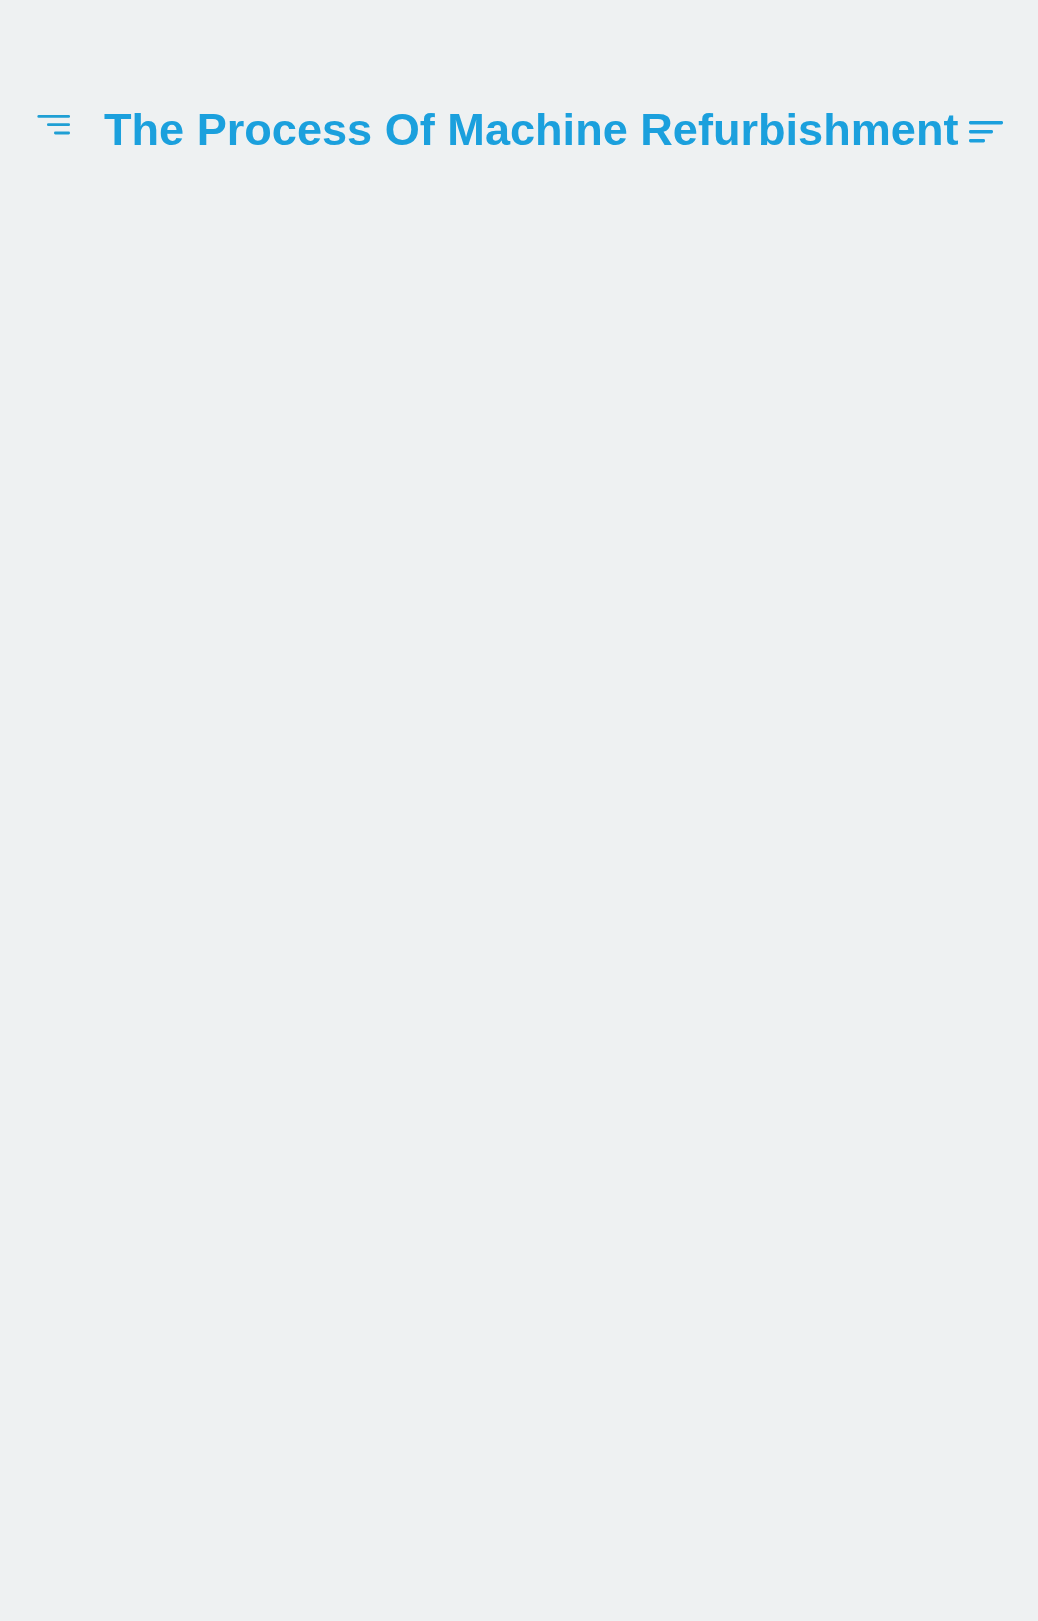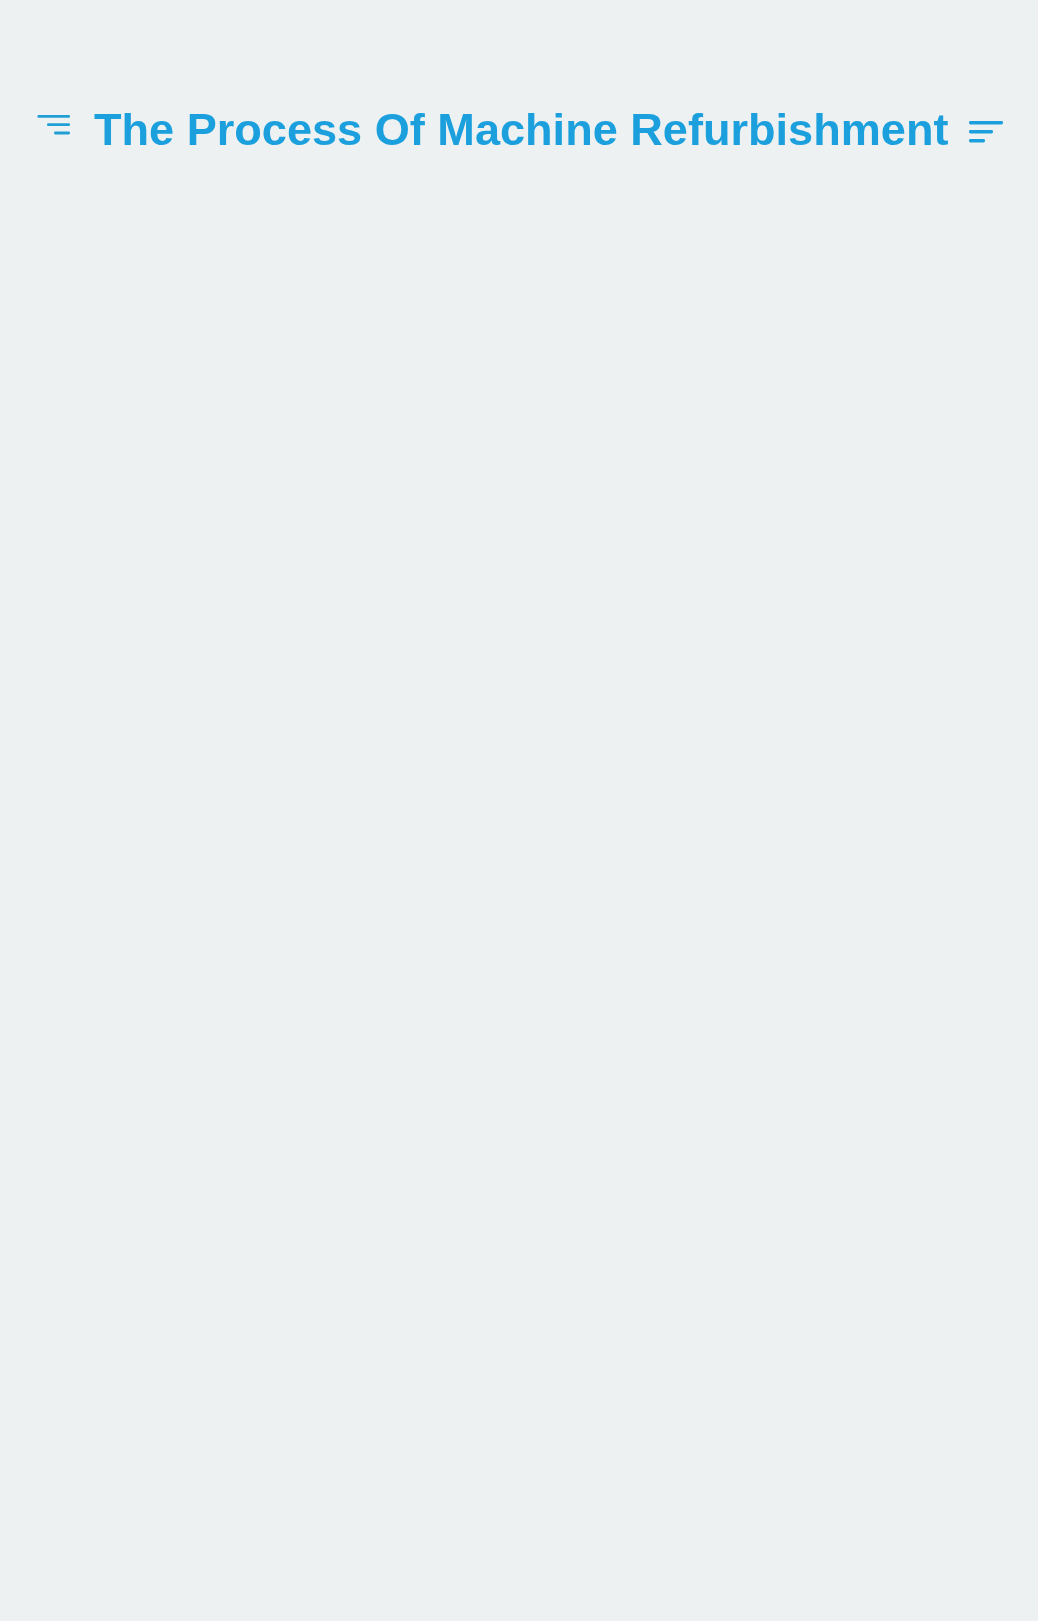--- a/index.html
+++ b/index.html
@@ -1,19 +1,19 @@
 <!DOCTYPE html>
 <html><head>
 <meta charset="utf-8">
 <style>
   html,body{margin:0;padding:0;}
   body{width:1038px;height:1621px;background:#eef1f2;font-family:"Liberation Sans",sans-serif;overflow:hidden;position:relative;}
   #stage{position:absolute;inset:0;width:1038px;height:1621px;}
   .hdr{position:absolute;left:0;top:0;width:1038px;height:220px;}
-  .title{position:absolute;left:94px;top:104px;font-size:45.1px;font-weight:bold;color:#1ba0dd;letter-spacing:0px;white-space:nowrap;}
+  .title{position:absolute;left:104px;top:104px;font-size:45.1px;font-weight:bold;color:#1ba0dd;letter-spacing:0px;white-space:nowrap;}
   svg.deco{position:absolute;}
 </style>
 </head>
 <body>
 
 <div id="stage">
 
   <div class="hdr">
     <svg class="deco" style="left:36px;top:113px;" width="36" height="26" viewBox="0 0 36 26">
       <rect x="1.4" y="2" width="32.6" height="2.8" rx="1.3" fill="#1f9fd4"></rect>

